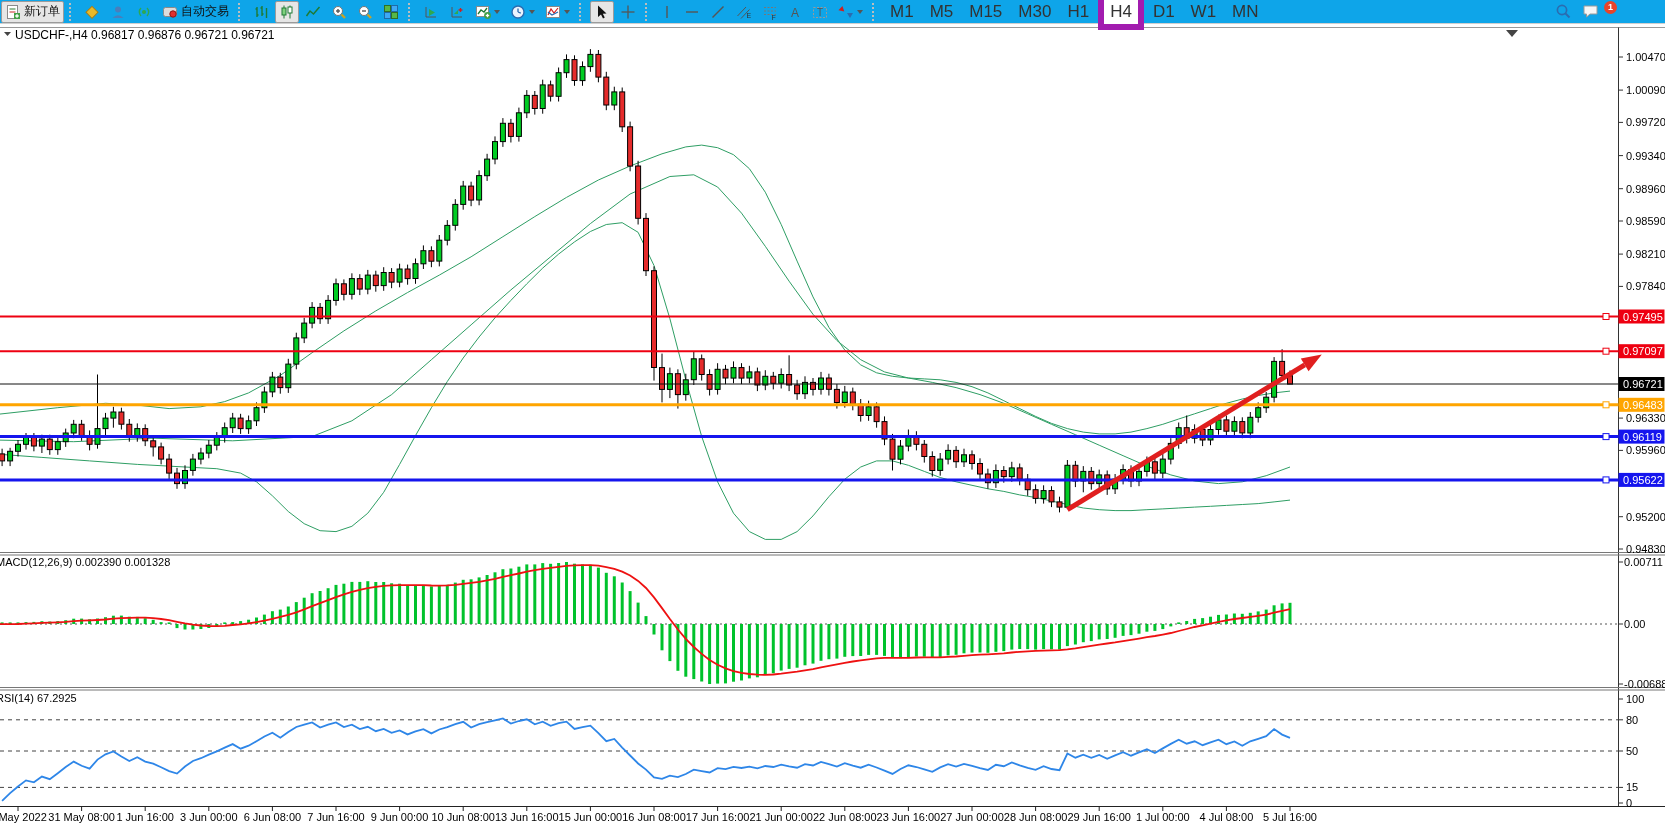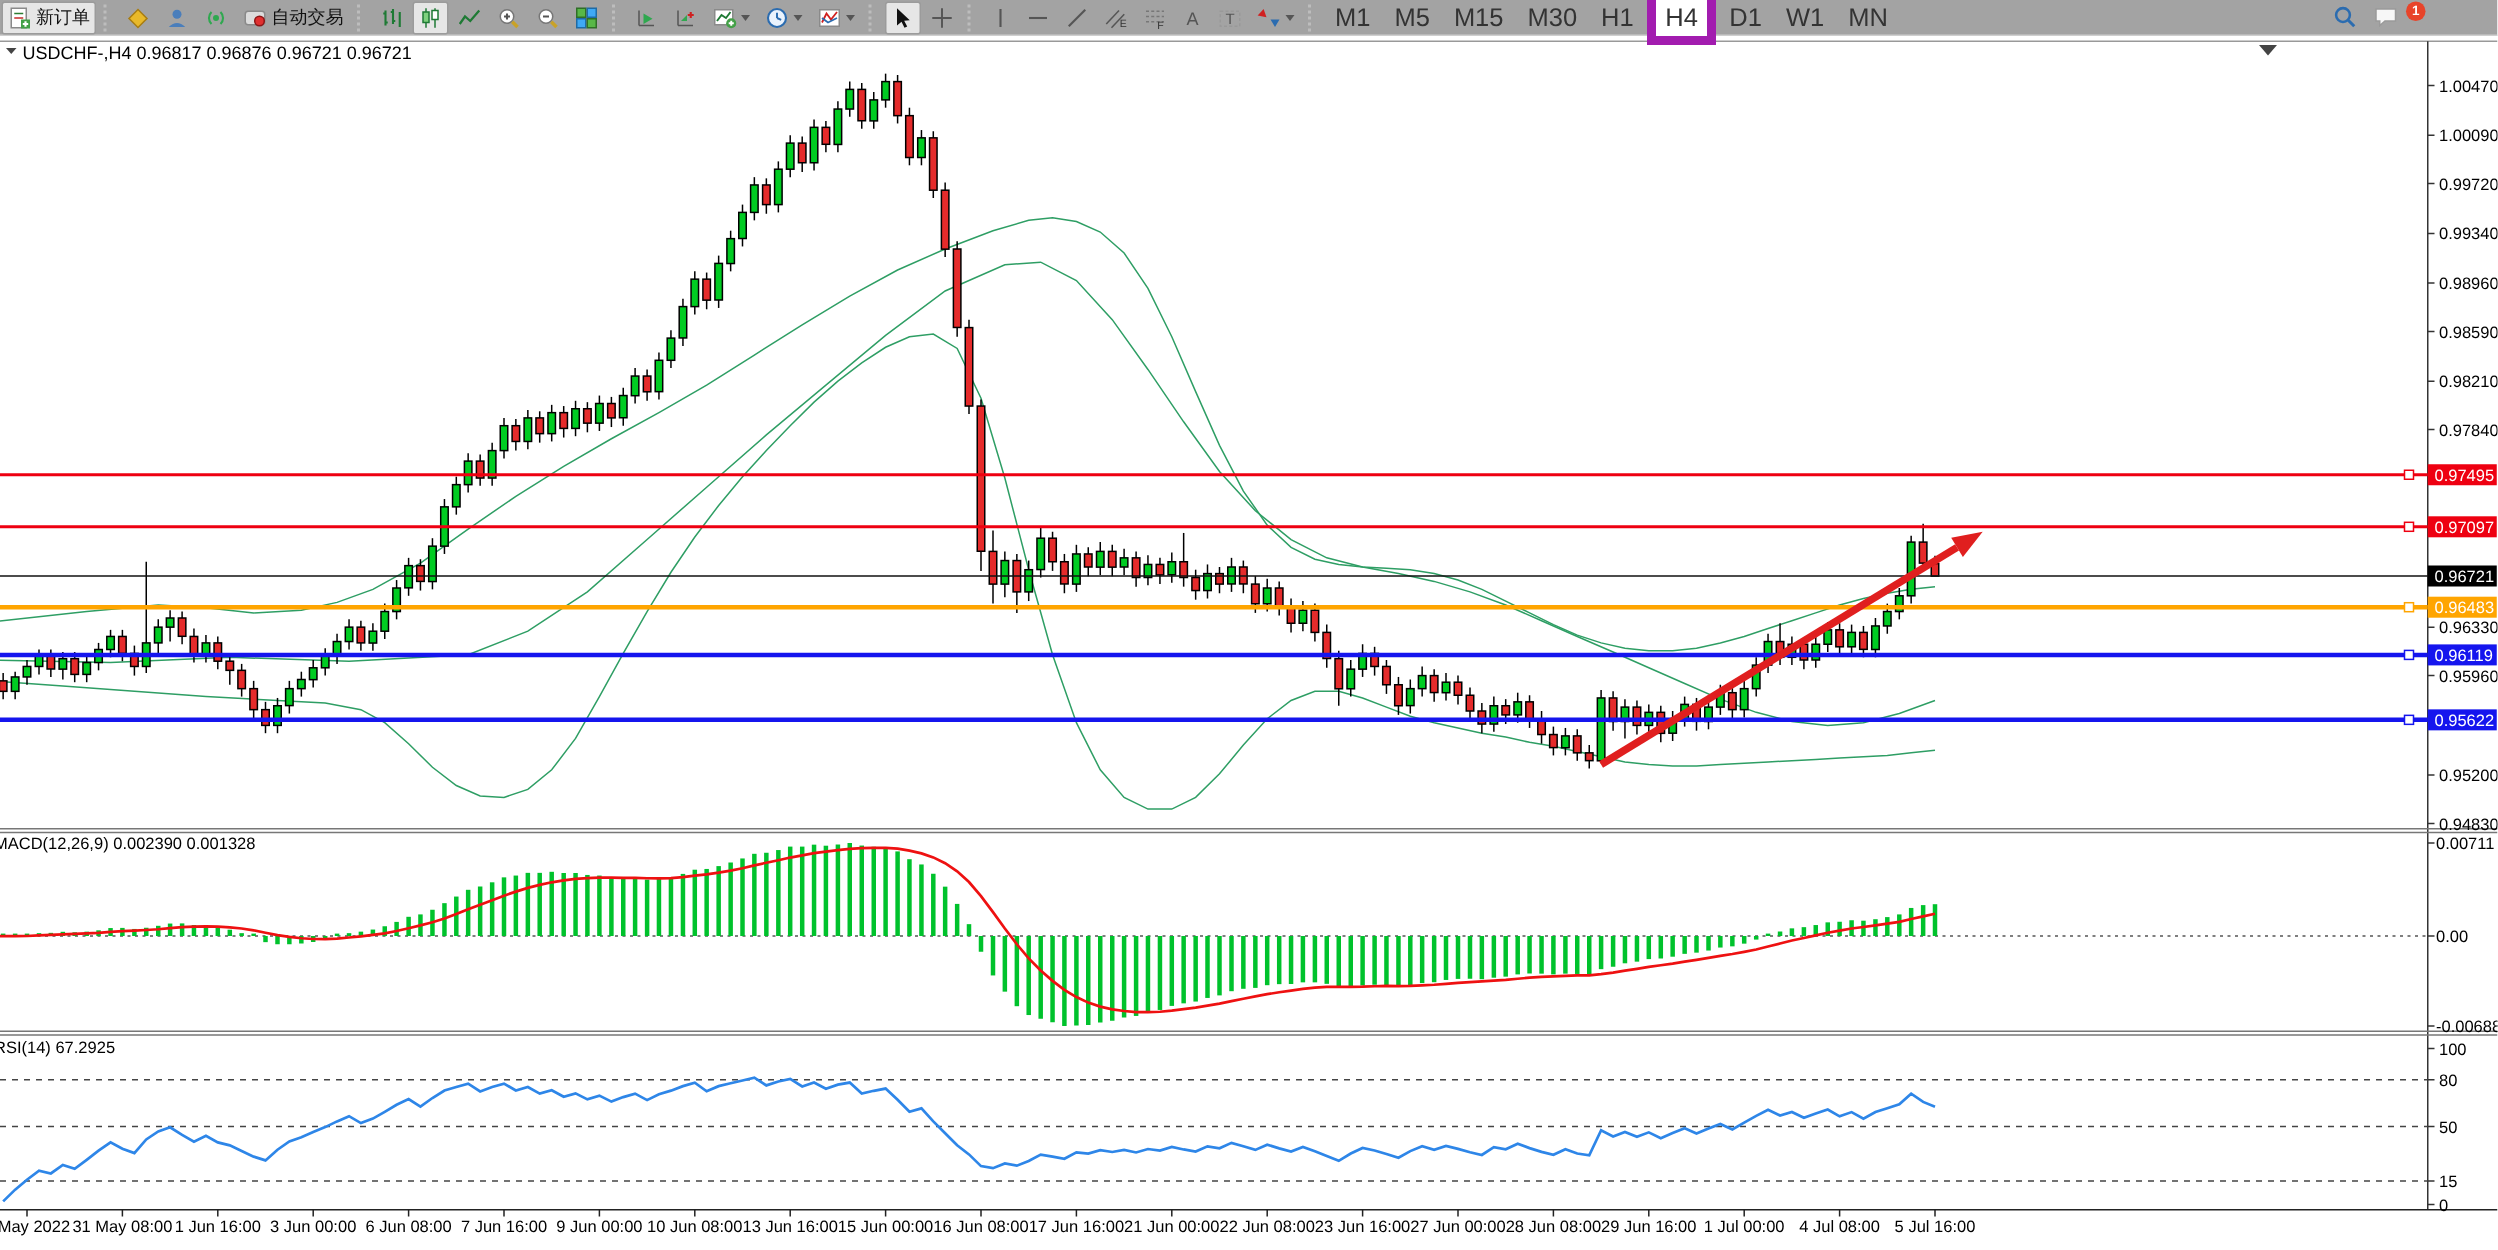--- a/index.html
+++ b/index.html
@@ -1,19 +1,19 @@
 <!DOCTYPE html>
 <html><head>
 <meta charset="utf-8">
 <style>
   html,body{margin:0;padding:0;}
   body{width:1665px;height:833px;position:relative;overflow:hidden;background:#fff;
        font-family:"Liberation Sans",sans-serif;font-size:12px;color:#222;}
   
-  #toolbar{position:absolute;left:0;top:0;width:1665px;height:23px;background:#a3a3a3;
+  #toolbar{position:absolute;left:0;top:0;width:1665px;height:23px;background:#0ea5e9;
            border-bottom:1px solid #cfcfcf;display:flex;align-items:center;z-index:5;}
   .tb-btn{height:20px;display:inline-flex;align-items:center;padding:0 3px;margin:0 1px;
           border:1px solid transparent;border-radius:2px;cursor:default;}
   .tb-btn.pressed{border:1px solid #9b9b9b;background:#e6e6e6;}
   .tb-btn svg{display:block;}
   .tb-label{margin-left:3px;font-size:12px;color:#111;white-space:nowrap;}
   .tb-sep{width:4px;height:18px;margin:0 4px;border-left:2px dotted #bdbdbd;}
   .caret{width:0;height:0;border-left:3px solid transparent;border-right:3px solid transparent;
          border-top:4px solid #555;margin-left:3px;}
   .tf{font-size:17px;color:#333;padding:2px 6px;margin:0 1px;border:1px solid transparent;}

